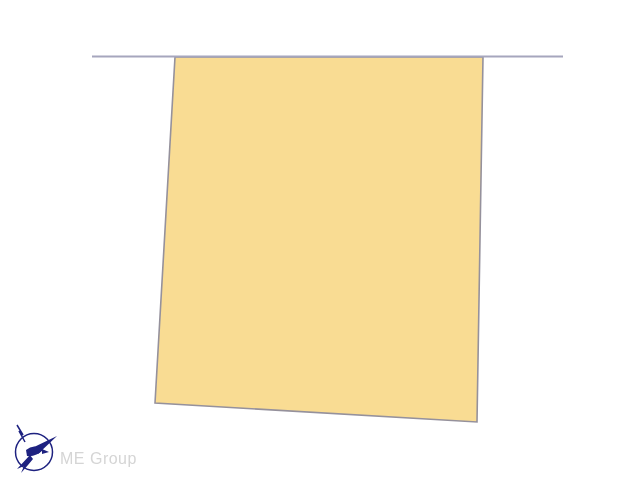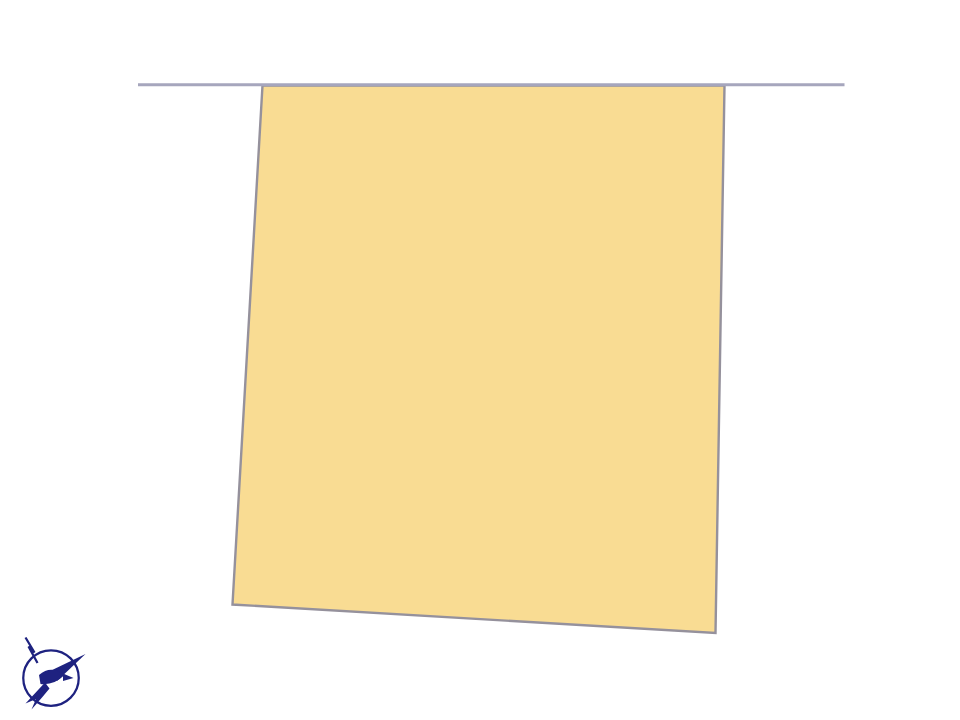--- a/index.html
+++ b/index.html
@@ -63,14 +63,15 @@
     <g fill="#1e2280" stroke="#1e2280">
       <circle class="mark-stroke" cx="22" cy="28" r="18.5" stroke="#1e2280"></circle>
       <polyline class="mark-stroke" points="13,18 7,7 11,11 5,1" stroke-width="1.6" stroke="#1e2280"></polyline>
       <path class="mark-fill" d="M45 12 L20 24 L26 30 Z" fill="#1e2280"></path>
       <path class="mark-fill" d="M14 26 Q22 19 31 26 Q24 33 15 32 Z" fill="#1e2280"></path>
       <path class="mark-fill" d="M30 25 L37 28 L30 30 Z" fill="#1e2280"></path>
       <path class="mark-fill" d="M18 31 L5 45 L12 42 L9 49 L16 41 L21 35 Z" fill="#1e2280"></path>
     </g>
   </svg>
 
+  <div id="logo-text">ME Group</div>
 
 </div>
 
 </body></html>

